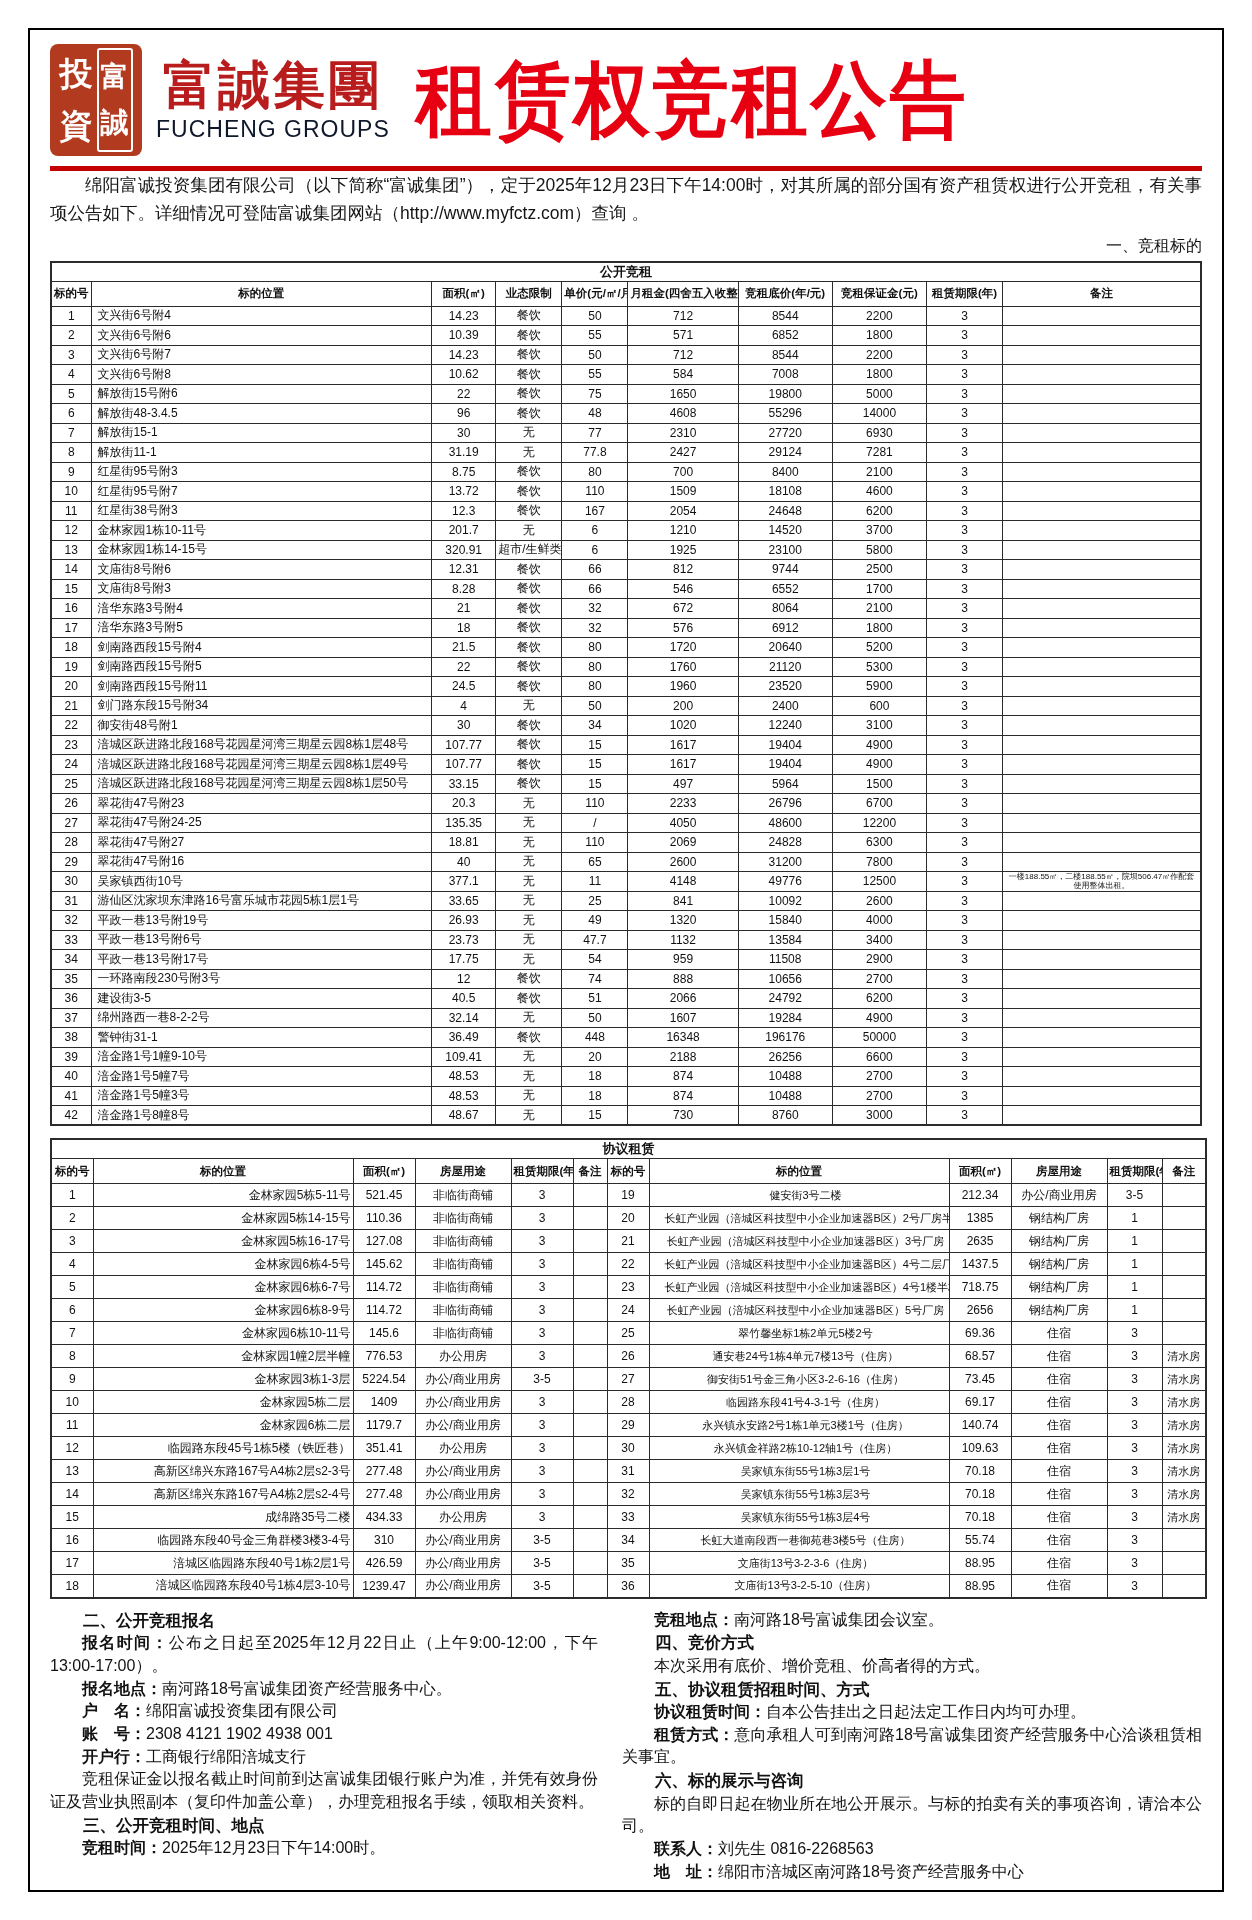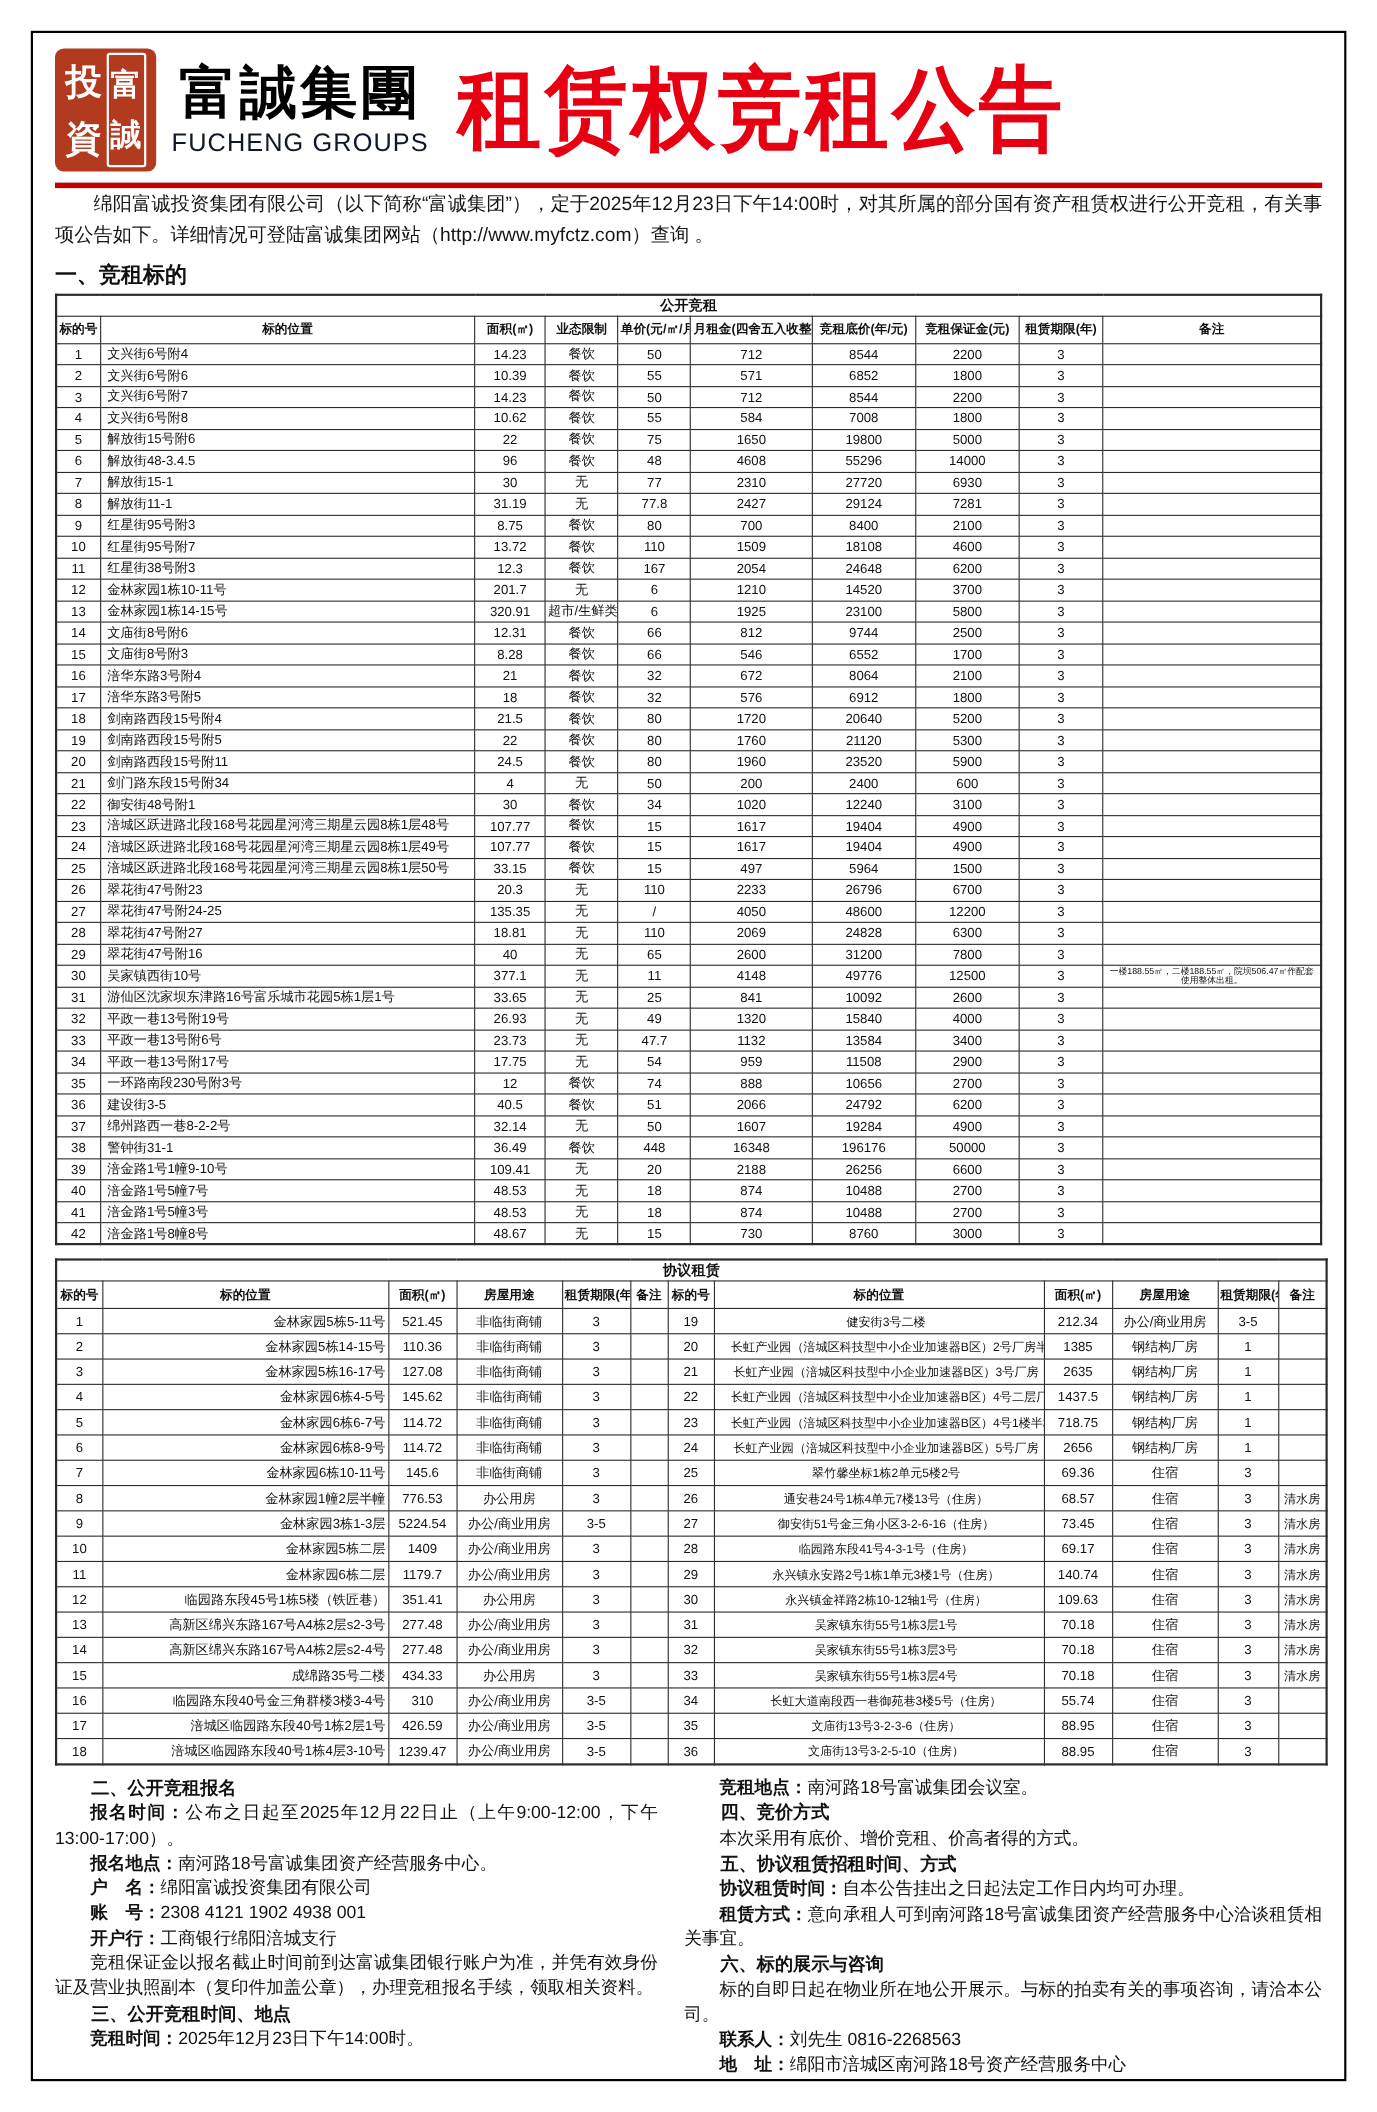--- a/index.html
+++ b/index.html
@@ -7,28 +7,28 @@
   .page { width:1252px; height:1920px; background:#fff; padding:28px; }
   .frame { border:2px solid #000; width:100%; height:100%; padding:10px 20px 8px 20px; overflow:hidden; }
 
   
   header { display:flex; align-items:center; margin-top:4px; }
   .seal { width:92px; height:112px; background:#b23a1f; border-radius:8px; display:flex; justify-content:center; align-items:center; gap:4px; padding:4px; flex:none; font-family:"DejaVu Serif","Liberation Serif",serif; }
   .seal-col { display:flex; flex-direction:column; justify-content:space-around; align-items:center; color:#fff; font-weight:bold; height:100%; }
   .seal-col.lft { font-size:33px; line-height:1.2; }
   .seal-col.rgt { border:2px solid #fff; border-radius:3px; padding:4px 2px; font-size:28px; line-height:1.35; }
   .brand { margin-left:14px; flex:none; text-align:center; }
-  .brand-cn { font-family:Liberation Sans, sans-serif; font-weight:900; font-size:52px; letter-spacing:3px; color:#000000; line-height:1.1; }
+  .brand-cn { font-family:Liberation Sans, sans-serif; font-weight:900; font-size:52px; letter-spacing:3px; color:#b91c1c; line-height:1.1; }
   .brand-en { font-weight:normal; font-size:23px; letter-spacing:1px; color:#0f172a; margin-top:2px; }
   .main-title { margin-left:26px; font-size:76px; font-weight:900; color:#e60012; letter-spacing:3px; white-space:nowrap; line-height:1; transform:scaleY(1.08); }
   .red-rule { height:5px; background:#c40000; margin-top:10px; }
 
   
   .intro { font-size:17.5px; line-height:1.62; text-indent:2em; text-align:justify; color:#151515; }
-  .sec1-h { margin-top:8px; font-size:20px; font-weight:bold; }
+  .sec1-h { margin-top:8px; font-size:16px; font-weight:normal;text-align:right; }
 
   
   table { width:100%; border-collapse:collapse; table-layout:fixed; margin-top:4px; }
   table, th, td { border:1px solid #2b2b2b; }
   table { border-width:2px; }
   th, td { text-align:center; font-size:12px; padding:0 2px; overflow:hidden; white-space:nowrap; }
   tr.t-title th { height:14px; font-size:13px; font-weight:bold; }
   tr.t-head th { height:25px; font-size:11.5px; font-weight:bold; }
   .t1 td { height:19.5px; }
   .t1 td.col-location { text-align:left; padding-left:6px; }

